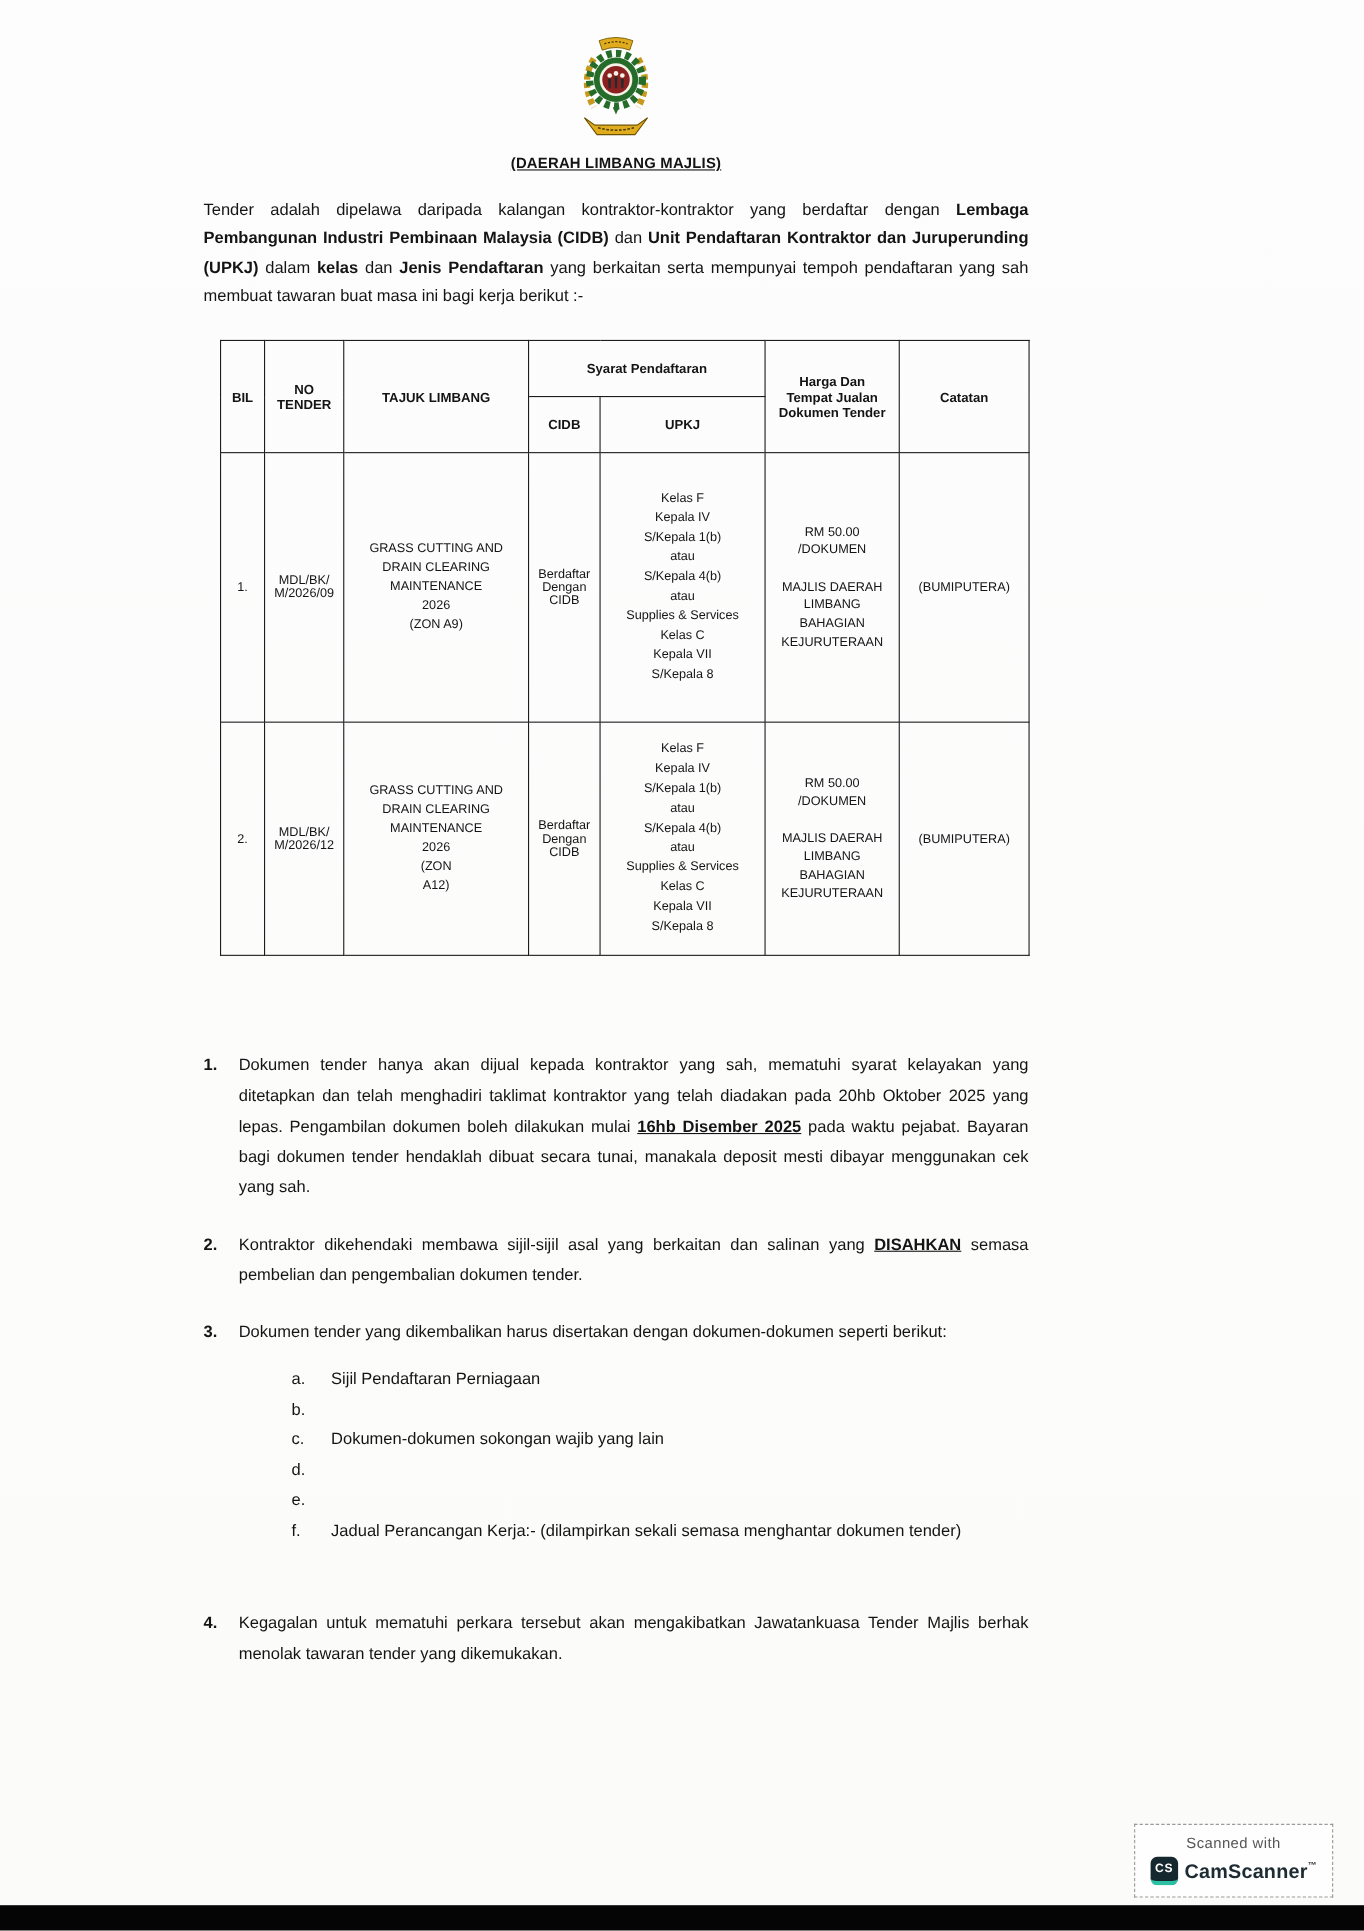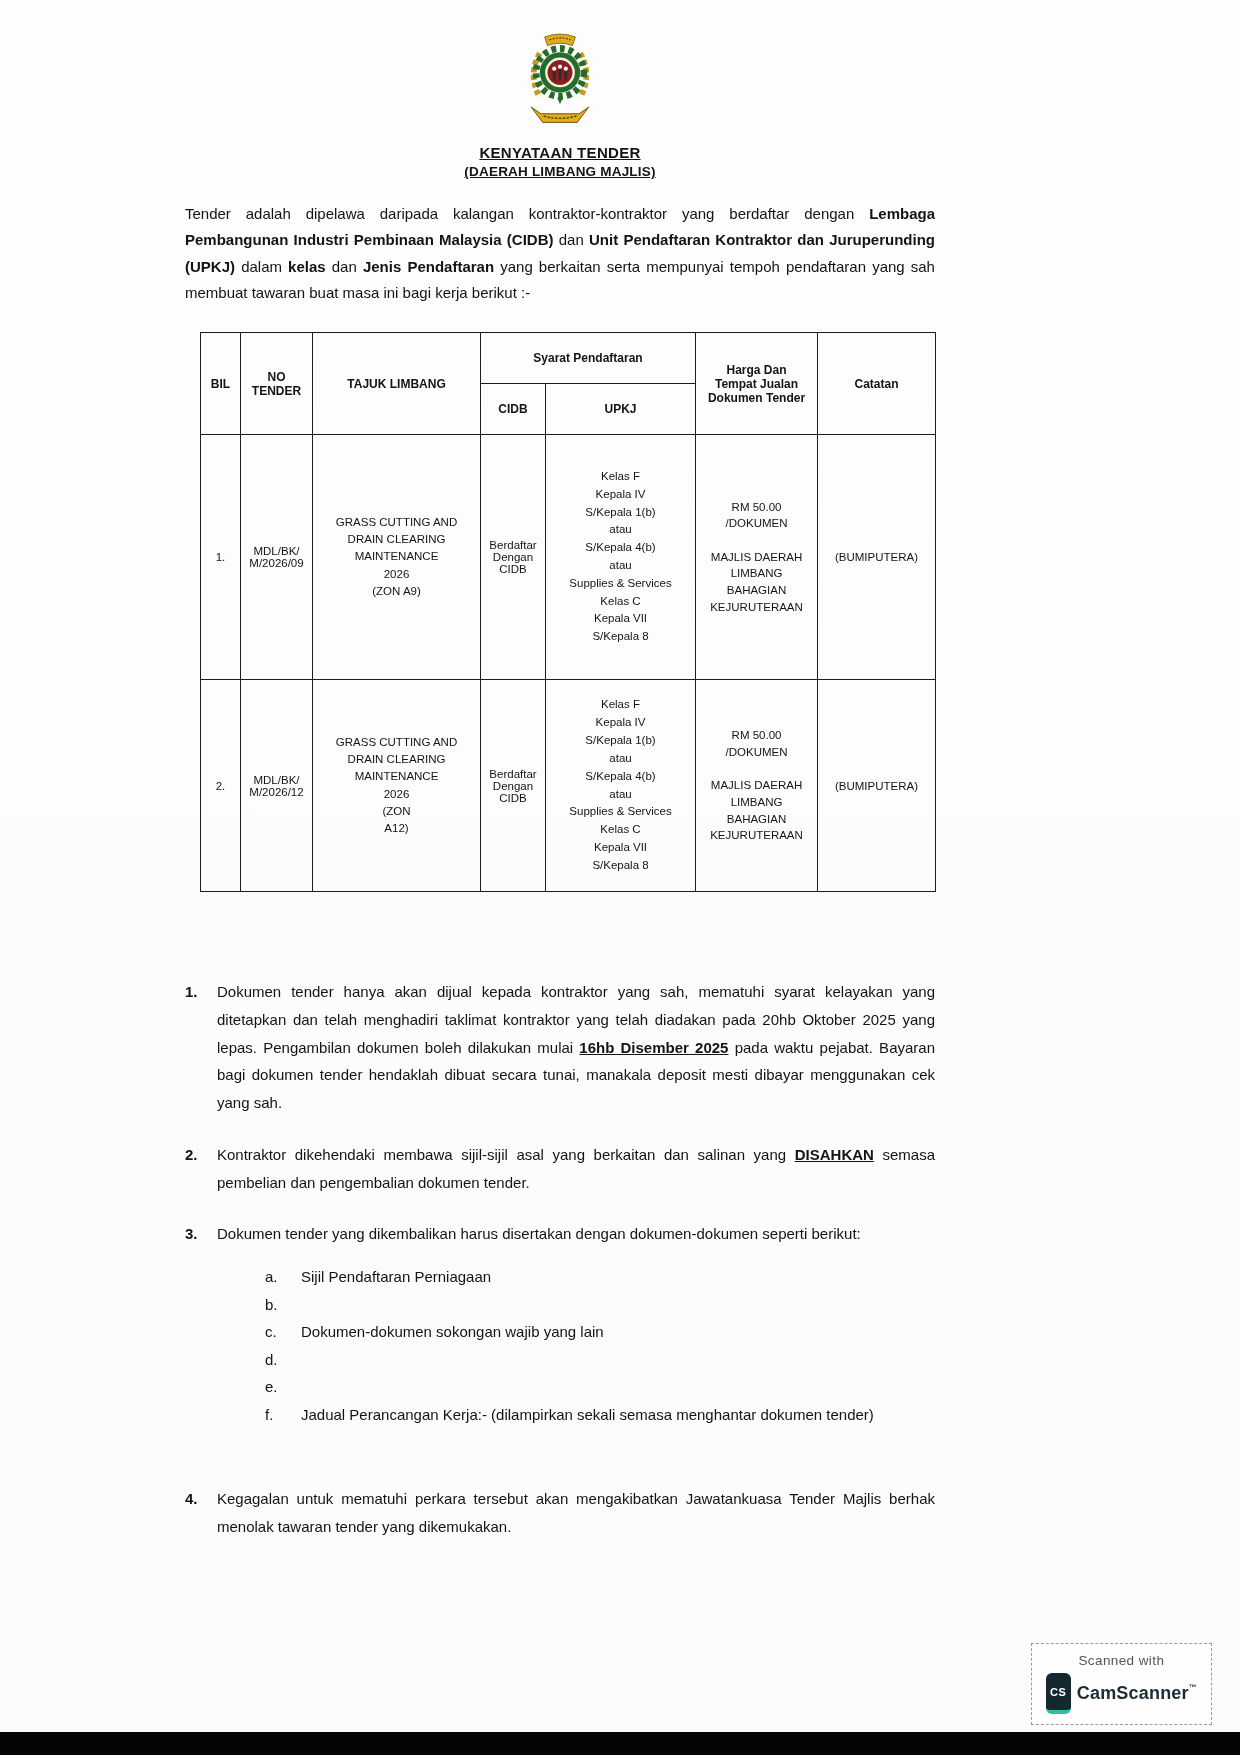--- a/index.html
+++ b/index.html
@@ -55,21 +55,21 @@
   .scan-badge{
     position:absolute;right:28px;bottom:30px;
     border:1.5px dashed #9a9a9a;
     padding:9px 14px 10px 14px;
     text-align:center;background:rgba(255,255,255,.8);
   }
   .scan-badge .line1{font-size:13.5px;color:#555;letter-spacing:.4px;}
   .badge-row{display:flex;align-items:center;justify-content:center;margin-top:5px;gap:6px;}
   .cs-icon{
     display:inline-flex;align-items:center;justify-content:center;
-    width:25px;height:41px;border-radius:6px;
+    width:25px;height:26px;border-radius:6px;
     background:#16282f;color:#fff;font-weight:bold;font-size:11px;
     border-bottom:4px solid #2bbfa3;box-sizing:border-box;
     letter-spacing:.5px;
   }
   .cs-name{font-size:18px;font-weight:bold;color:#1d2b33;letter-spacing:.2px;}
   .cs-tm{font-size:8px;vertical-align:top;color:#1d2b33;}
   .bottom-bar{position:absolute;left:0;bottom:0;width:100%;height:23px;background:#050505;}
 </style>
 </head>
 <body>
@@ -92,21 +92,20 @@
           <circle cx="50" cy="38" r="2.2" fill="#f5f2e8"></circle>
           <circle cx="56" cy="40" r="2.2" fill="#f5f2e8"></circle>
           <path d="M42.5 43 L45.5 43 L45 52 L43 52 Z" fill="#2a2a2a"></path>
           <path d="M48.5 41 L51.5 41 L51 52 L49 52 Z" fill="#2a2a2a"></path>
           <path d="M54.5 43 L57.5 43 L57 52 L55 52 Z" fill="#2a2a2a"></path>
           <path d="M47 70 L50 77 L53 70 Z" fill="#256c2a"></path>
           <path d="M20 80 L32 96 L68 96 L80 80 L70 87 L30 87 Z" fill="#e0ac1e" stroke="#6d5200" stroke-width="1"></path>
           <path d="M33 89.5 Q50 94 67 89.5" fill="none" stroke="#4a3a00" stroke-width="1.4" stroke-dasharray="2.5 1.5"></path>
         </svg>
       </div>
-      <div class="doc-sub1">KENYATAAN TENDER</div>
       <div class="doc-sub2">(DAERAH LIMBANG MAJLIS)</div>
     </div>
 
     <p class="intro"><span>Tender adalah dipelawa daripada kalangan kontraktor-kontraktor yang berdaftar dengan </span><span class="b">Lembaga Pembangunan Industri Pembinaan Malaysia (CIDB)</span><span> dan </span><span class="b">Unit Pendaftaran Kontraktor dan Juruperunding (UPKJ)</span><span> dalam </span><span class="b">kelas</span><span> dan </span><span class="b">Jenis Pendaftaran</span><span> yang berkaitan serta mempunyai tempoh pendaftaran yang sah membuat tawaran buat masa ini bagi kerja berikut :-</span></p>
 
     <table class="tender">
       <colgroup>
         <col style="width:40px">
           <col style="width:72px">
           <col style="width:168px">

